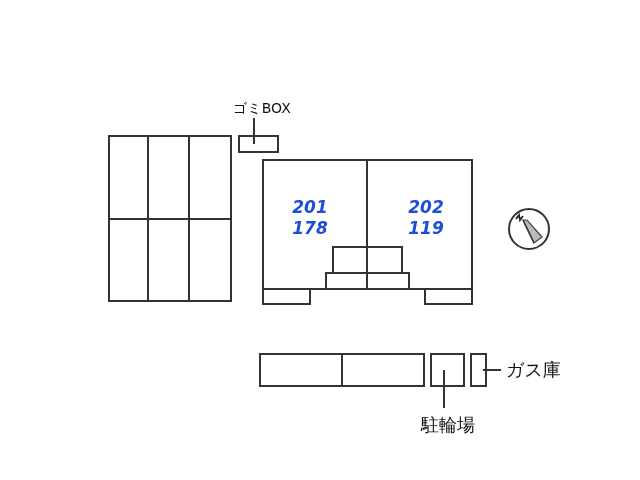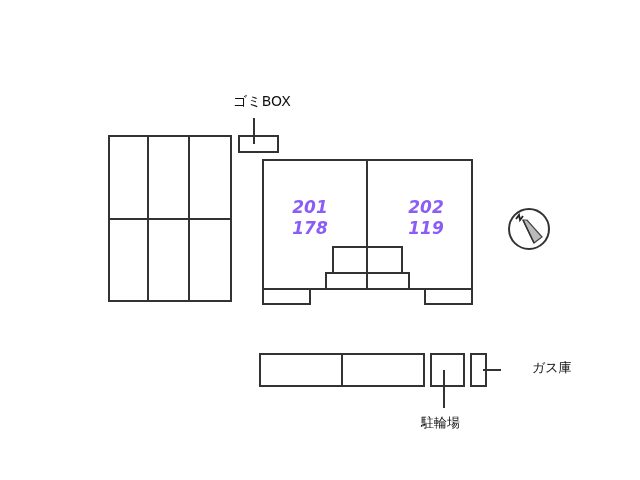--- a/index.html
+++ b/index.html
@@ -2,34 +2,34 @@
 <html><head>
 <meta charset="utf-8">
 <style>
   html, body { margin: 0; padding: 0; background: #ffffff; }
   body { width: 640px; height: 480px; position: relative; overflow: hidden;
          font-family: "DejaVu Sans", sans-serif; color: #111; }
   .box { position: absolute; border: 2px solid #333; box-sizing: border-box; background: #fff; }
   .line { position: absolute; background: #333; }
   .label { position: absolute; font-size: 14px; white-space: nowrap; color: #111; line-height: 1; }
   .unit { position: absolute; font-family: "DejaVu Sans", sans-serif; font-weight: bold;
-          font-style: italic; font-size: 17px; line-height: 21px; text-align: center; width: 50px; color:#8b5cf6; }
+          font-style: italic; font-size: 17px; line-height: 21px; text-align: center; width: 50px; color:#1d4ed8; }
   svg { position: absolute; }
 </style>
 </head>
 <body>
 
 <div>
   <div class="box" style="left:108px;top:135px;width:124px;height:167px;"></div>
   <div class="line" style="left:147px;top:135px;width:2px;height:167px;"></div>
   <div class="line" style="left:188px;top:135px;width:2px;height:167px;"></div>
   <div class="line" style="left:108px;top:218px;width:124px;height:2px;"></div>
 </div>
 
-<div class="label" style="left:233px;top:94px;">ゴミBOX</div>
+<div class="label" style="left:233px;top:101px;">ゴミBOX</div>
 <div class="line" style="left:253px;top:118px;width:2px;height:26px;"></div>
 <div class="box" style="left:238px;top:135px;width:41px;height:18px;background:transparent;"></div>
 
 <div>
   <div class="box" style="left:262px;top:159px;width:211px;height:131px;"></div>
   <div class="line" style="left:366px;top:159px;width:2px;height:130px;"></div>
 
   <div class="box" style="left:332px;top:246px;width:71px;height:28px;border-bottom:none;background:transparent;"></div>
   <div class="box" style="left:325px;top:272px;width:85px;height:17px;border-bottom:none;background:transparent;"></div>
   <div class="line" style="left:366px;top:246px;width:2px;height:43px;"></div>
@@ -48,17 +48,17 @@
   <polygon points="18,15 22,15 37,32 29,38" fill="#bbb" stroke="#444" stroke-width="1.2"></polygon>
   <line x1="18" y1="15" x2="29" y2="38" stroke="#333" stroke-width="1.5"></line>
   <path d="M11 14 L14 10 L15 15 L18 11" fill="none" stroke="#222" stroke-width="1.8"></path>
 </svg>
 
 <div class="box" style="left:259px;top:353px;width:166px;height:34px;"></div>
 <div class="line" style="left:341px;top:353px;width:2px;height:34px;"></div>
 
 <div class="box" style="left:430px;top:353px;width:35px;height:34px;"></div>
 <div class="line" style="left:443px;top:370px;width:2px;height:38px;"></div>
-<div class="label" style="left:421px;top:416px;font-size:13px;">駐輪場</div>
+<div class="label" style="left:421px;top:416px;font-size:18px;">駐輪場</div>
 
 <div class="box" style="left:470px;top:353px;width:17px;height:34px;"></div>
 <div class="line" style="left:483px;top:369px;width:18px;height:2px;"></div>
-<div class="label" style="left:532px;top:361px;font-size:13px;">ガス庫</div>
+<div class="label" style="left:506px;top:361px;font-size:18px;">ガス庫</div>
 
 </body></html>

